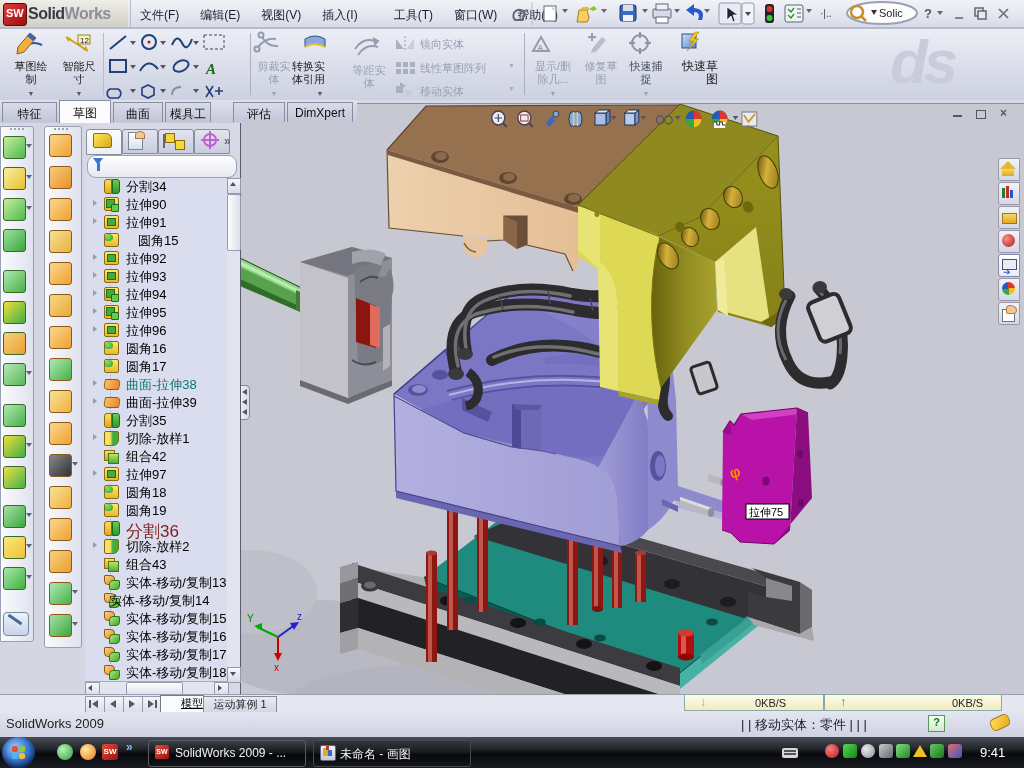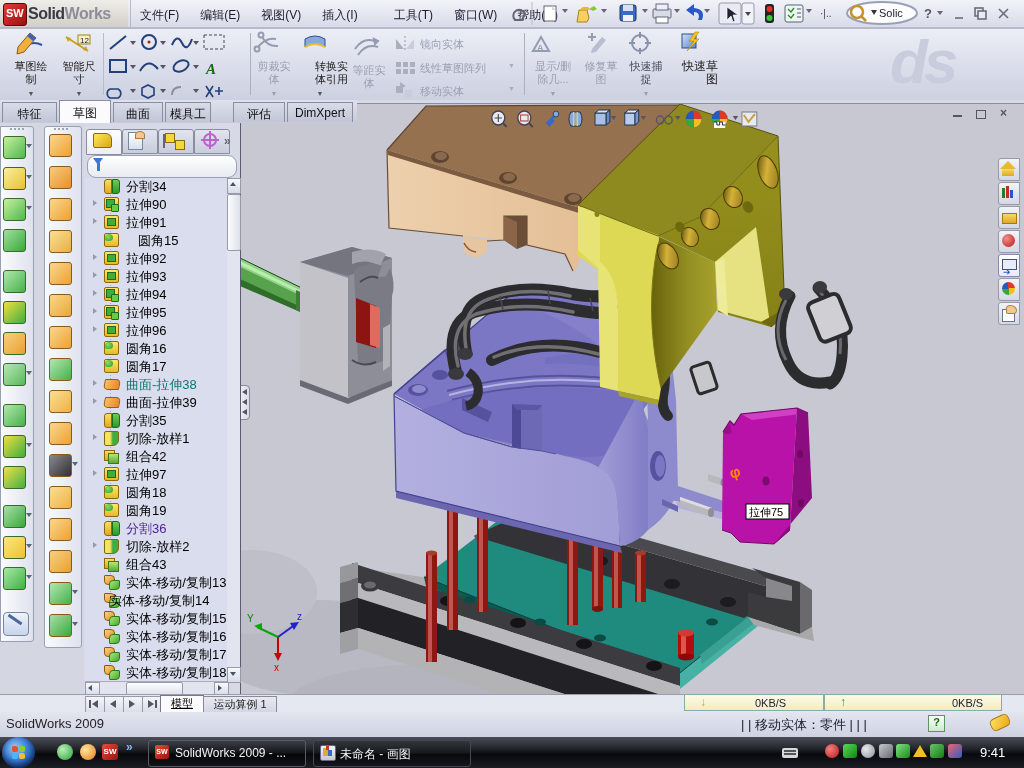--- a/index.html
+++ b/index.html
@@ -162,21 +162,21 @@
 </svg>
 
 <div class="abs" style="left:8px;top:60px;width:46px;text-align:center;font-size:11px;color:#222;line-height:13px">草图绘<br>制</div>
 <div class="abs" style="left:56px;top:60px;width:46px;text-align:center;font-size:11px;color:#222;line-height:13px">智能尺<br>寸</div>
 <div class="abs" style="left:8px;top:90px;width:46px;text-align:center;font-size:7px;color:#555">▼</div>
 <div class="abs" style="left:56px;top:90px;width:46px;text-align:center;font-size:7px;color:#555">▼</div>
 <div class="abs" style="left:103px;top:33px;width:1px;height:62px;background:#b8bccc"></div>
 <div class="abs" style="left:250px;top:33px;width:1px;height:62px;background:#aab0c2"></div>
 <div class="abs" style="left:248px;top:60px;width:52px;text-align:center;font-size:11px;color:#9aa0b4;line-height:13px">剪裁实<br>体</div>
 <div class="abs" style="left:248px;top:90px;width:52px;text-align:center;font-size:7px;color:#9aa0b4">▼</div>
-<div class="abs" style="left:292px;top:60px;width:56px;text-align:right;font-size:11px;color:#222;line-height:13px">转换实<br>体引用</div>
+<div class="abs" style="left:292px;top:60px;width:56px;text-align:left;font-size:11px;color:#222;line-height:13px">转换实<br>体引用</div>
 <div class="abs" style="left:292px;top:90px;width:56px;text-align:center;font-size:7px;color:#555">▼</div>
 <div class="abs" style="left:344px;top:64px;width:50px;text-align:center;font-size:11px;color:#9aa0b4;line-height:13px">等距实<br>体</div>
 <div class="abs txt" style="left:420px;top:37px;font-size:11px;color:#9aa0b4">镜向实体</div>
 <div class="abs txt" style="left:420px;top:61px;font-size:11px;color:#9aa0b4">线性草图阵列</div>
 <div class="abs txt" style="left:420px;top:84px;font-size:11px;color:#9aa0b4">移动实体</div>
 <div class="abs" style="left:508px;top:62px;font-size:7px;color:#aab">▼</div>
 <div class="abs" style="left:508px;top:85px;font-size:7px;color:#aab">▼</div>
 <div class="abs" style="left:524px;top:33px;width:1px;height:62px;background:#aab0c2"></div>
 <div class="abs" style="left:528px;top:60px;width:50px;text-align:center;font-size:11px;color:#9aa0b4;line-height:13px">显示/删<br>除几...</div>
 <div class="abs" style="left:528px;top:90px;width:50px;text-align:center;font-size:7px;color:#9aa0b4">▼</div>
@@ -649,21 +649,21 @@
 <span class="abs" style="left:107px;top:470px;width:7px;height:6px;background:#3fae3f;border:1px solid #1d6a1d"></span>
 <span class="abs txt" style="left:126px;top:466px;font-size:13px;color:#000">拉伸97</span>
 <span class="abs" style="left:104px;top:485px;width:13px;height:12px;background:linear-gradient(#ffe866,#e8b82a);border:1px solid #8a6a10;border-radius:2px"></span>
 <span class="abs" style="left:105px;top:486px;width:8px;height:7px;background:radial-gradient(circle at 35% 35%,#88dd66,#2a9a2a);border-radius:50% 50% 50% 2px"></span>
 <span class="abs txt" style="left:126px;top:484px;font-size:13px;color:#000">圆角18</span>
 <span class="abs" style="left:104px;top:503px;width:13px;height:12px;background:linear-gradient(#ffe866,#e8b82a);border:1px solid #8a6a10;border-radius:2px"></span>
 <span class="abs" style="left:105px;top:504px;width:8px;height:7px;background:radial-gradient(circle at 35% 35%,#88dd66,#2a9a2a);border-radius:50% 50% 50% 2px"></span>
 <span class="abs txt" style="left:126px;top:502px;font-size:13px;color:#000">圆角19</span>
 <span class="abs" style="left:104px;top:521px;width:6px;height:13px;background:linear-gradient(#f8e060,#e0a820);border:1px solid #8a6a10;border-radius:3px 0 0 3px"></span>
 <span class="abs" style="left:112px;top:521px;width:6px;height:13px;background:linear-gradient(#70cc50,#2a9a2a);border:1px solid #1d6a1d;border-radius:0 3px 3px 0"></span>
-<span class="abs txt" style="left:126px;top:520px;font-size:13px;color:#4c1d95">分割36</span>
+<span class="abs txt" style="left:126px;top:520px;font-size:17px;color:#7f1d1d">分割36</span>
 <span class="abs" style="left:93px;top:542px;width:0;height:0;border-left:4px solid #99a;border-top:3.5px solid transparent;border-bottom:3.5px solid transparent"></span>
 <span class="abs" style="left:104px;top:539px;width:13px;height:13px;background:linear-gradient(90deg,#f8e060 40%,#3fae3f 60%);border:1px solid #7a6a10;border-radius:2px 2px 6px 2px"></span>
 <span class="abs txt" style="left:126px;top:538px;font-size:13px;color:#000">切除-放样2</span>
 <span class="abs" style="left:104px;top:558px;width:9px;height:9px;background:linear-gradient(#f8e060,#d8a818);border:1px solid #8a6a10"></span>
 <span class="abs" style="left:108px;top:561px;width:9px;height:9px;background:linear-gradient(#b8e870,#58a838);border:1px solid #3a7a1a"></span>
 <span class="abs txt" style="left:126px;top:556px;font-size:13px;color:#000">组合43</span>
 <span class="abs" style="left:104px;top:575px;width:9px;height:8px;background:linear-gradient(135deg,#f8d080,#e89028);border:1px solid #8a5a10;border-radius:1px 4px 1px 4px"></span>
 <span class="abs" style="left:109px;top:580px;width:9px;height:8px;background:linear-gradient(135deg,#a8e880,#48a828);border:1px solid #2a7a1a;border-radius:4px 1px 4px 1px"></span>
 <span class="abs txt" style="left:126px;top:574px;font-size:13px;color:#000">实体-移动/复制13</span>
 <span class="abs" style="left:104px;top:593px;width:9px;height:8px;background:linear-gradient(135deg,#f8d080,#e89028);border:1px solid #8a5a10;border-radius:1px 4px 1px 4px"></span>
@@ -748,21 +748,21 @@
 <div class="abs" style="left:85px;top:696px;width:18px;height:15px;background:linear-gradient(#f4f5f9,#dcdfe9);border:1px solid #99a"></div>
 <div class="abs" style="left:104px;top:696px;width:18px;height:15px;background:linear-gradient(#f4f5f9,#dcdfe9);border:1px solid #99a"></div>
 <div class="abs" style="left:123px;top:696px;width:18px;height:15px;background:linear-gradient(#f4f5f9,#dcdfe9);border:1px solid #99a"></div>
 <div class="abs" style="left:142px;top:696px;width:18px;height:15px;background:linear-gradient(#f4f5f9,#dcdfe9);border:1px solid #99a"></div>
 <span class="abs" style="left:89px;top:700px;width:1.5px;height:8px;background:#556"></span>
 <span class="abs" style="left:92px;top:700px;width:0;height:0;border-right:6px solid #556;border-top:4px solid transparent;border-bottom:4px solid transparent"></span>
 <span class="abs" style="left:110px;top:700px;width:0;height:0;border-right:6px solid #556;border-top:4px solid transparent;border-bottom:4px solid transparent"></span>
 <span class="abs" style="left:129px;top:700px;width:0;height:0;border-left:6px solid #556;border-top:4px solid transparent;border-bottom:4px solid transparent"></span>
 <span class="abs" style="left:148px;top:700px;width:0;height:0;border-left:6px solid #556;border-top:4px solid transparent;border-bottom:4px solid transparent"></span>
 <span class="abs" style="left:155px;top:700px;width:1.5px;height:8px;background:#556"></span>
-<div class="abs" style="left:160px;top:695px;width:42px;height:17px;background:#fbfbfd;border:1px solid #778;border-bottom:none;text-align:center;font-size:11px;color:#000"><u>模型</u></div>
+<div class="abs" style="left:160px;top:695px;width:42px;height:17px;background:#fbfbfd;border:1px solid #778;border-bottom:none;text-align:right;font-size:11px;color:#000"><u>模型</u></div>
 <div class="abs" style="left:203px;top:696px;width:72px;height:16px;background:linear-gradient(#e8eaf2,#d2d5e2);border:1px solid #889;border-bottom:none;text-align:center;font-size:11px;color:#222">运动算例 1</div>
 
 <div class="abs" style="left:684px;top:694px;width:140px;height:17px;background:linear-gradient(#fdfae8,#f2ecc0);border:1px solid #8aa;box-sizing:border-box"></div>
 <div class="abs" style="left:824px;top:694px;width:178px;height:17px;background:linear-gradient(#fdfae8,#f2ecc0);border:1px solid #8aa;box-sizing:border-box"></div>
 <span class="abs txt" style="left:700px;top:695px;font-size:12px;color:#e8a010;font-weight:bold">↓</span>
 <span class="abs txt" style="left:755px;top:697px;font-size:11px;color:#223">0KB/S</span>
 <span class="abs txt" style="left:840px;top:695px;font-size:12px;color:#30a030;font-weight:bold">↑</span>
 <span class="abs txt" style="left:952px;top:697px;font-size:11px;color:#223">0KB/S</span>
 
 <div class="abs" style="left:0;top:712px;width:1024px;height:25px;background:linear-gradient(#e3e5f0,#cfd2e2)"></div>

